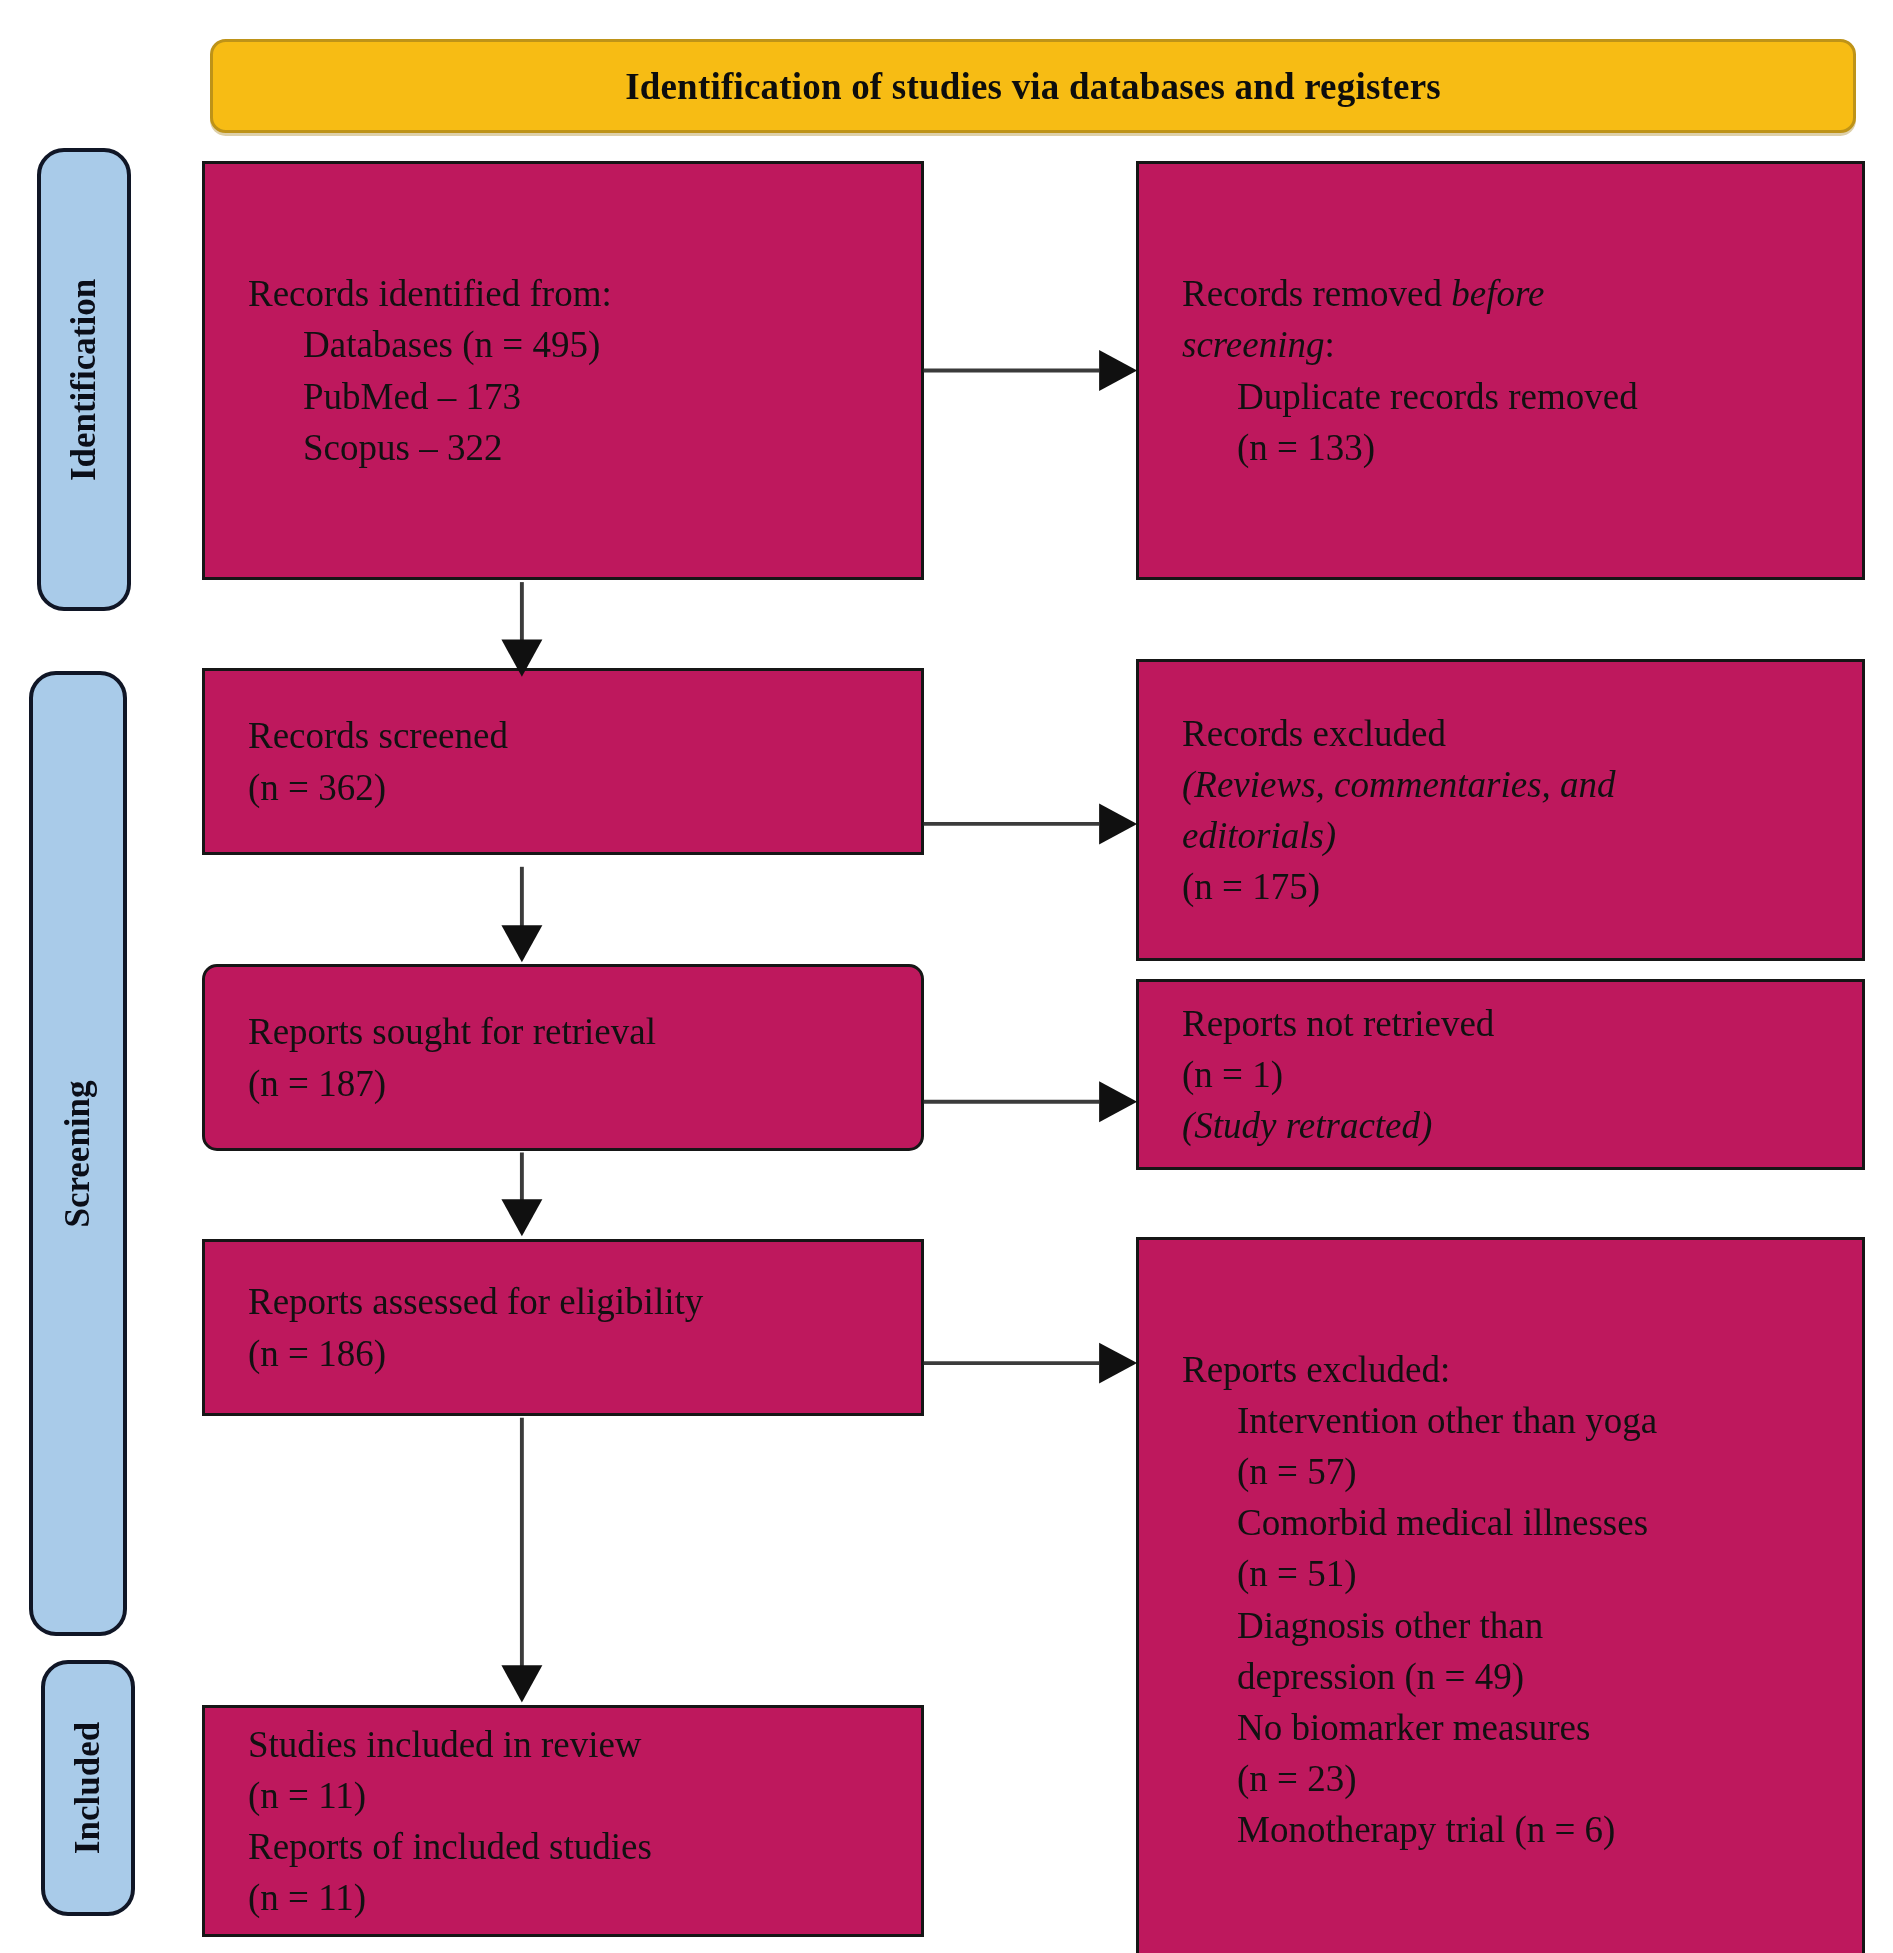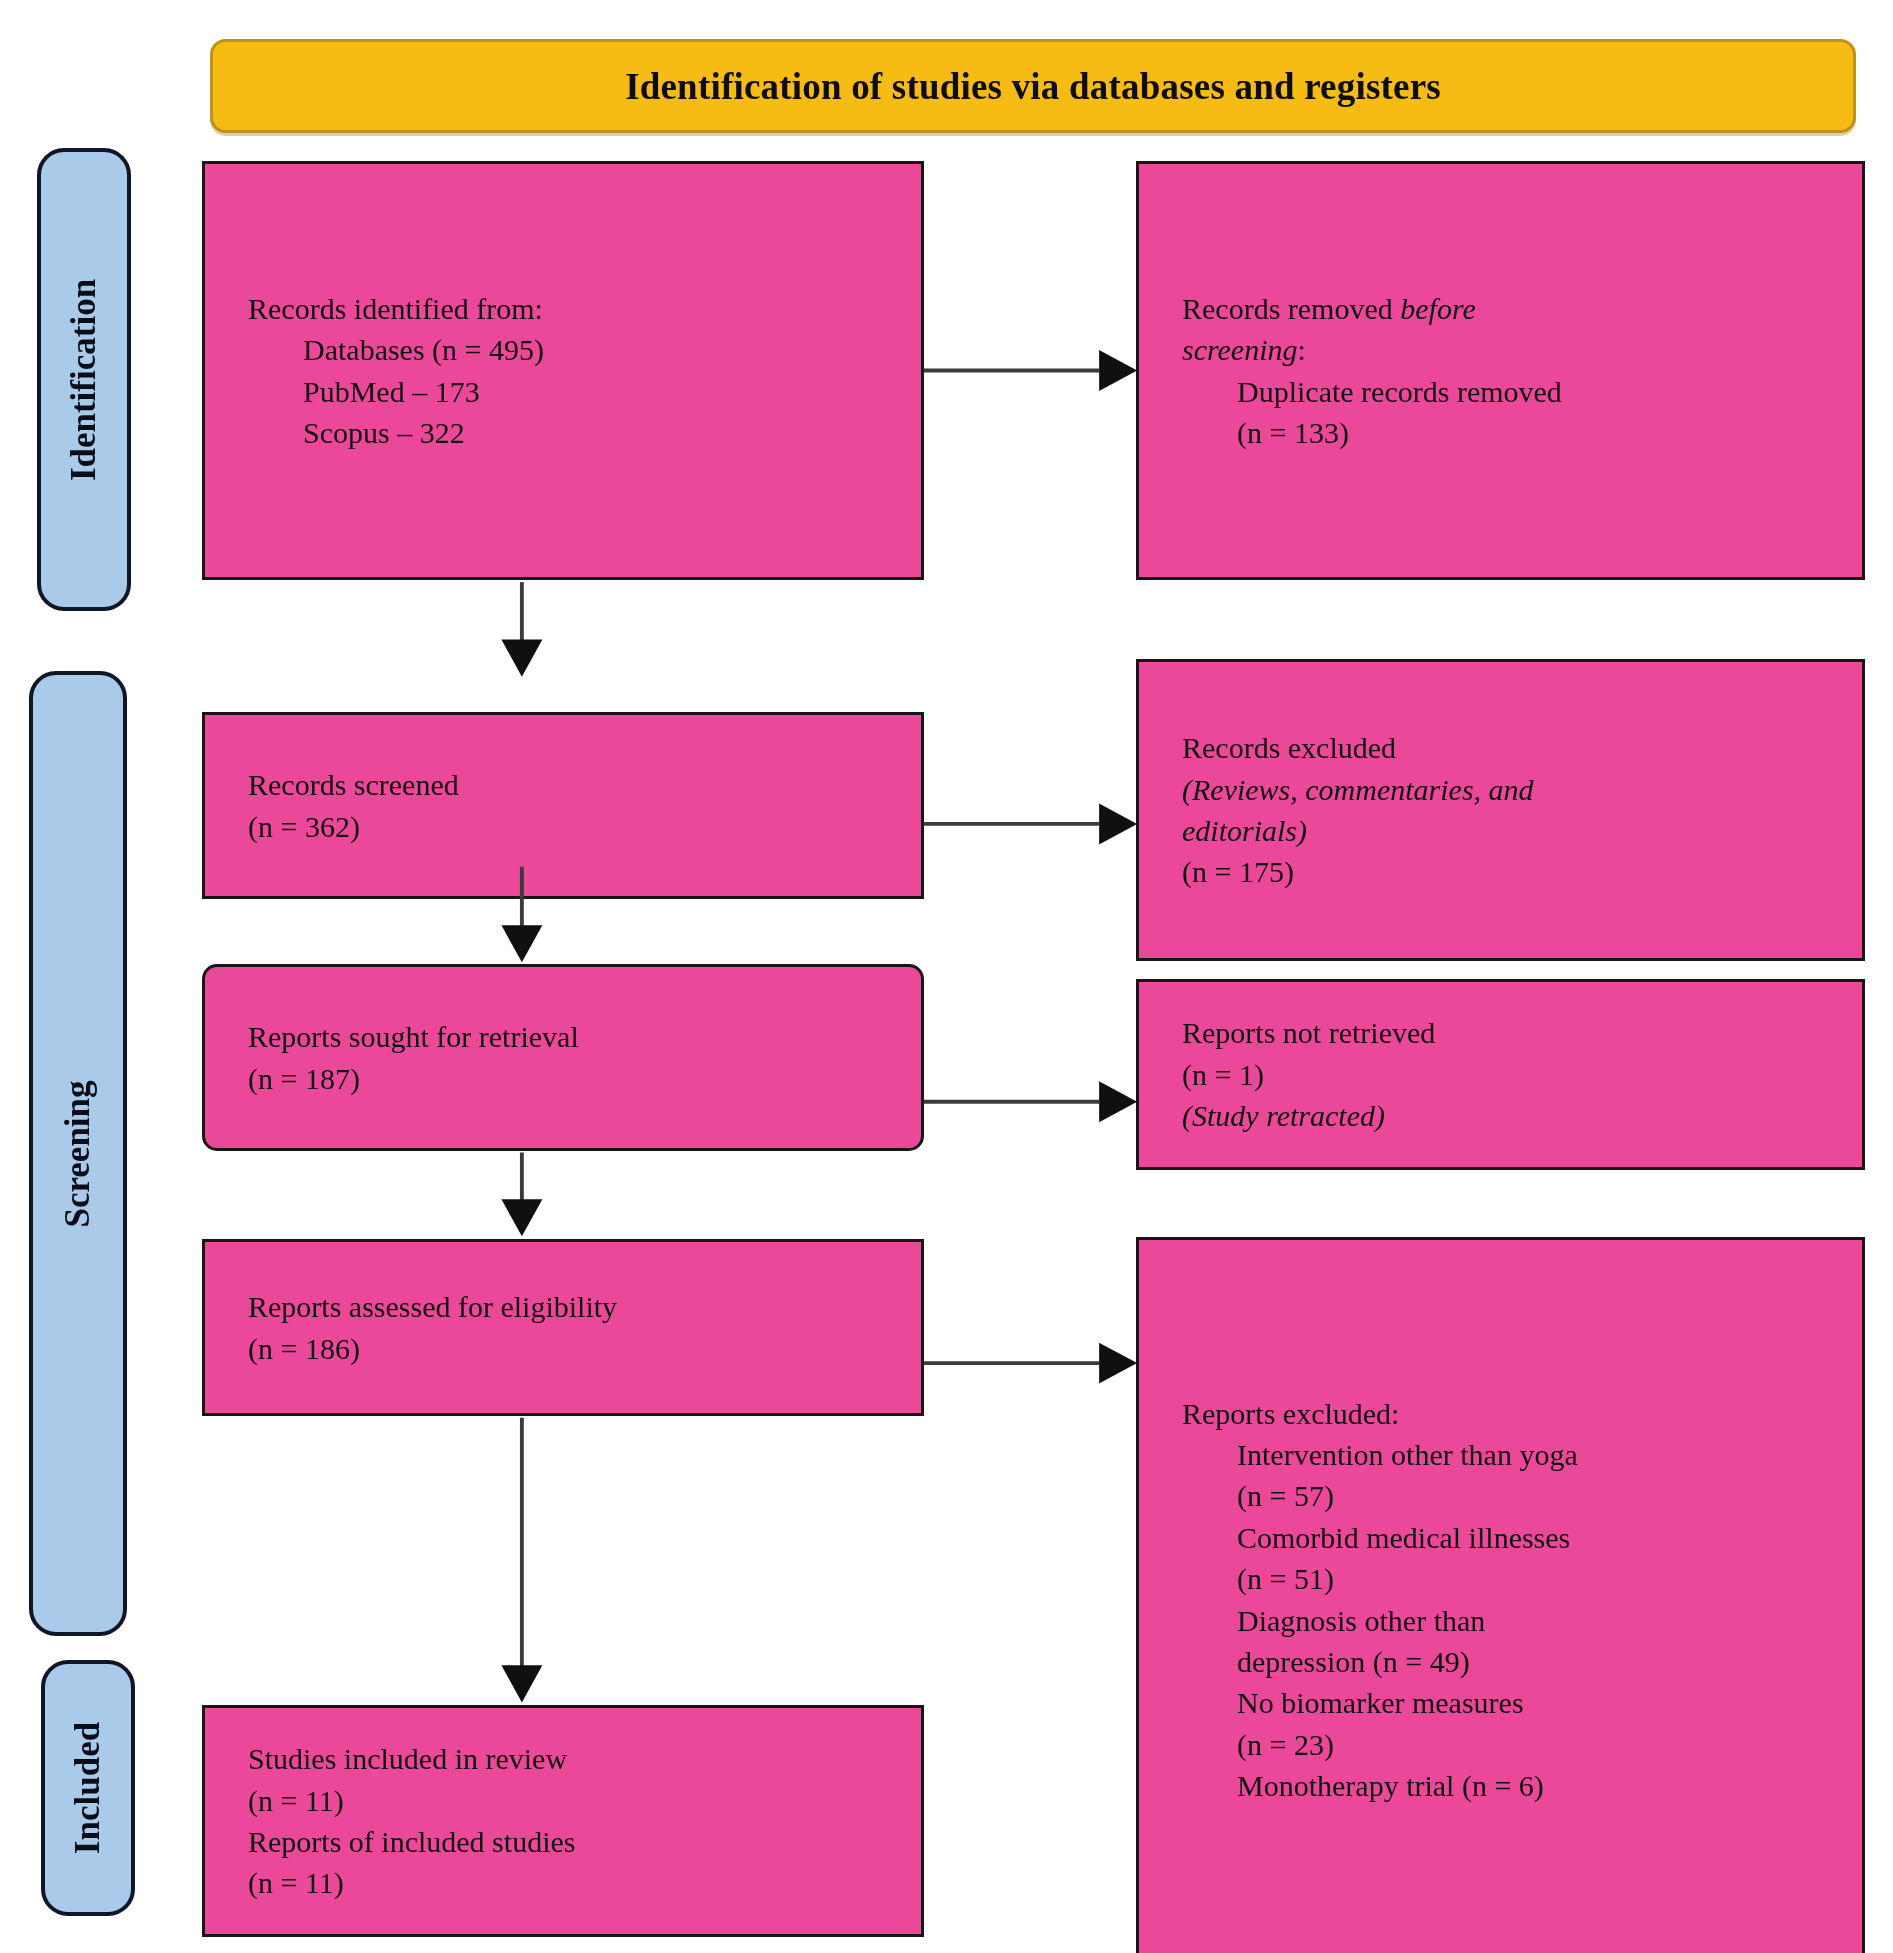--- a/index.html
+++ b/index.html
@@ -46,33 +46,33 @@
     font-size: 35px; font-weight: bold; color: #0b0e18;
   }
   .stage-identification { left: 37px;  top: 148px;  width: 94px;  height: 463px; }
   .stage-screening      { left: 29px;  top: 671px;  width: 98px; height: 965px; }
   .stage-included       { left: 41px;  top: 1660px; width: 94px;  height: 256px; }
 
   
   .box {
     position: absolute;
     box-sizing: border-box;
-    background: #ec4899;
+    background: #be185d;
     border: 3.9px solid var(--box-border, #161616);
-    font-size: 30px;
+    font-size: 37px;
     line-height: 1.38;
     display: flex; flex-direction: column; justify-content: center;
     padding: 17.6px 25px 17.6px 43px;
   }
   .box .line { white-space: nowrap; }
   .box .ind  { padding-left: 55px; }
   .box em    { font-style: italic; }
 
   .box-b1 { left: 202px; top: 161px;  width: 722px; height: 419px; }
-  .box-b2 { left: 202px; top: 712px;  width: 722px; height: 187px; }
+  .box-b2 { left: 202px; top: 668px;  width: 722px; height: 187px; }
   .box-b3 { left: 202px; top: 964px;  width: 722px; height: 187px; border-radius: 15px; }
   .box-b4 { left: 202px; top: 1239px; width: 722px; height: 177px; }
   .box-b5 { left: 202px; top: 1705px; width: 722px; height: 232px; }
 
   .box-r1 { left: 1136px; top: 161px;  width: 729px; height: 419px; }
   .box-r2 { left: 1136px; top: 659px;  width: 729px; height: 302px; }
   .box-r3 { left: 1136px; top: 979px; width: 729px; height: 191px; }
   .box-r4 { left: 1136px; top: 1237px; width: 729px; height: 725px; }
 
   

